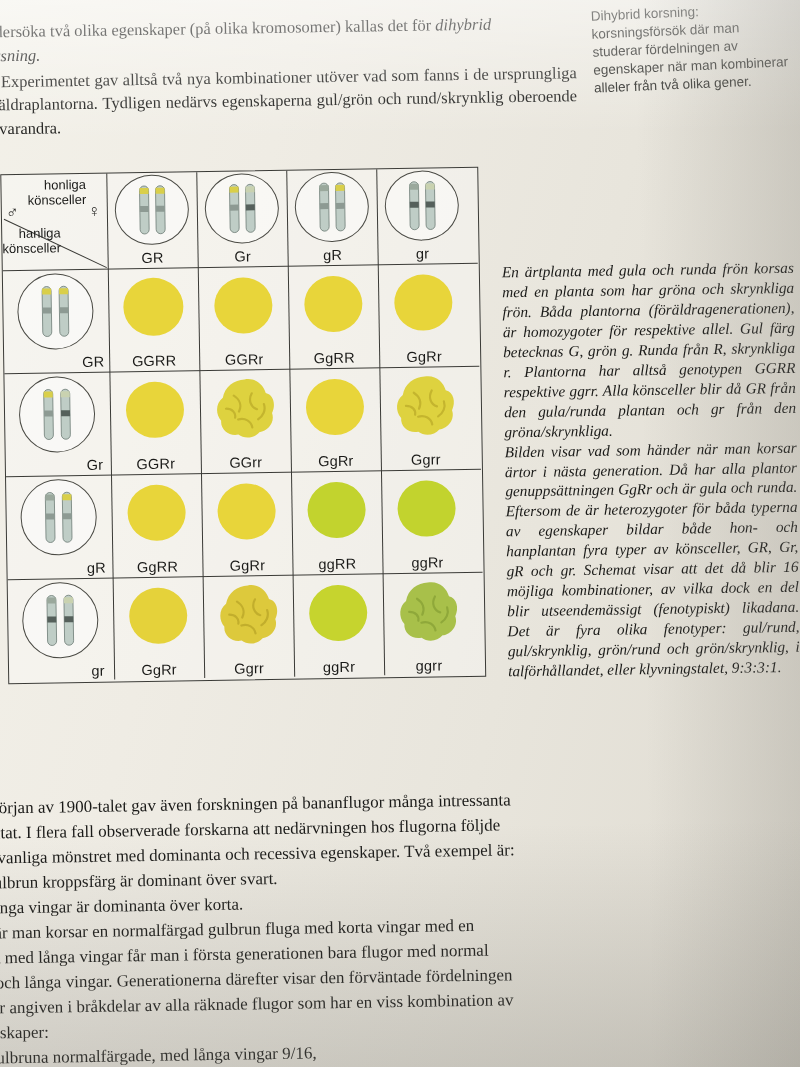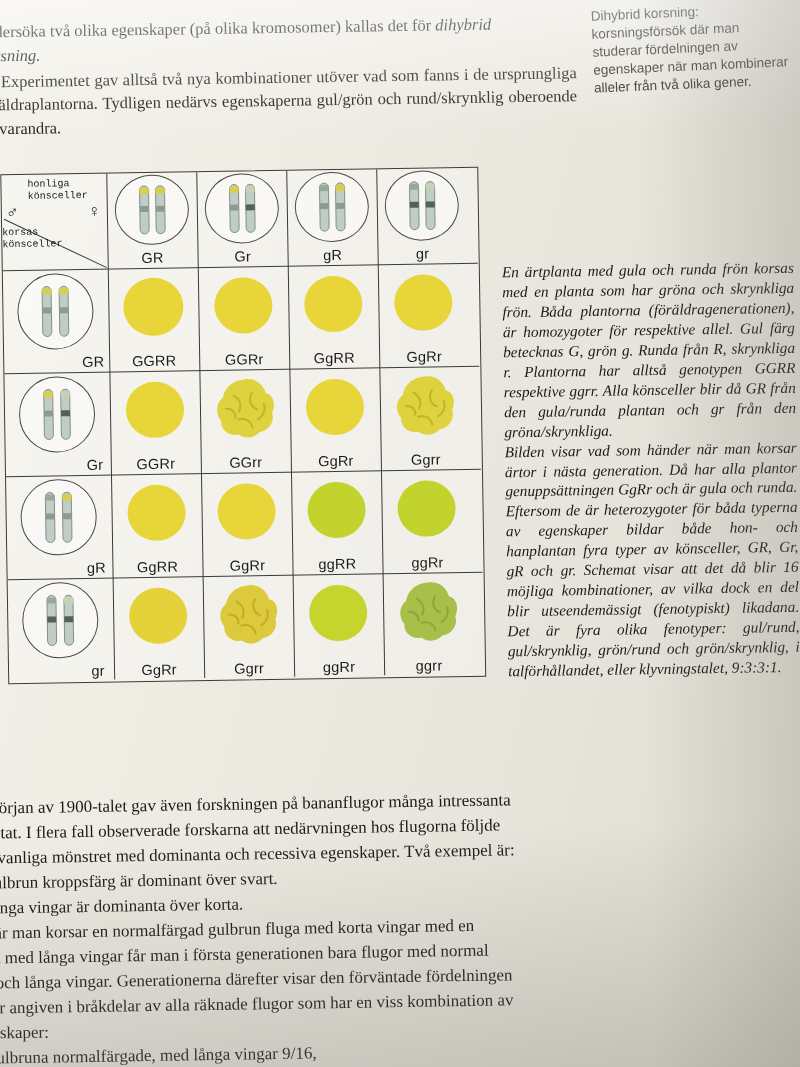--- a/index.html
+++ b/index.html
@@ -95,24 +95,24 @@
     position: absolute;
     left: 15px; top: 1px;
     width: 105px; height: 95px;
   }
   .corner .diag {
     position: absolute;
     left: 0; top: 0; width: 100%; height: 100%;
   }
   .corner-lbl {
     position: absolute;
-    font-family: Liberation Mono, monospace;
-    font-size: 10px;
+    font-family: Liberation Sans, sans-serif;
+    font-size: 13px;
     line-height: 1.15;
-    text-align: left;
+    text-align: right;
   }
   .corner-lbl.honliga { left: 26px; top: 4px; }
   .corner-lbl.hanliga { left: 0px; top: 52px; }
   .sym {
     position: absolute;
     font-size: 17px;
   }
   .sym.male { left: 4px; top: 28px; }
   .sym.female { left: 86px; top: 28px; }
 
@@ -225,21 +225,21 @@
 
         <div class="corner">
           <svg class="diag" viewBox="0 0 105 95">
             <line x1="2" y1="44" x2="104" y2="94" stroke="#3a3a36" stroke-width="1"></line>
           </svg>
           <div class="corner-lbl honliga">
             <div>honliga</div>
             <div>könsceller</div>
           </div>
           <div class="corner-lbl hanliga">
-            <div>korsas</div>
+            <div>hanliga</div>
             <div>könsceller</div>
           </div>
           <div class="sym male">♂</div>
           <div class="sym female">♀</div>
         </div>
 
         <div class="colhead" style="left:120px;">
           <div class="gamete-circle">
             <svg width="72" height="68" viewBox="0 0 72 68">
               <rect x="24" y="10" width="9" height="48" rx="4.5" fill="#bfcdc6" stroke="#6d7d76" stroke-width="0.8"></rect>

